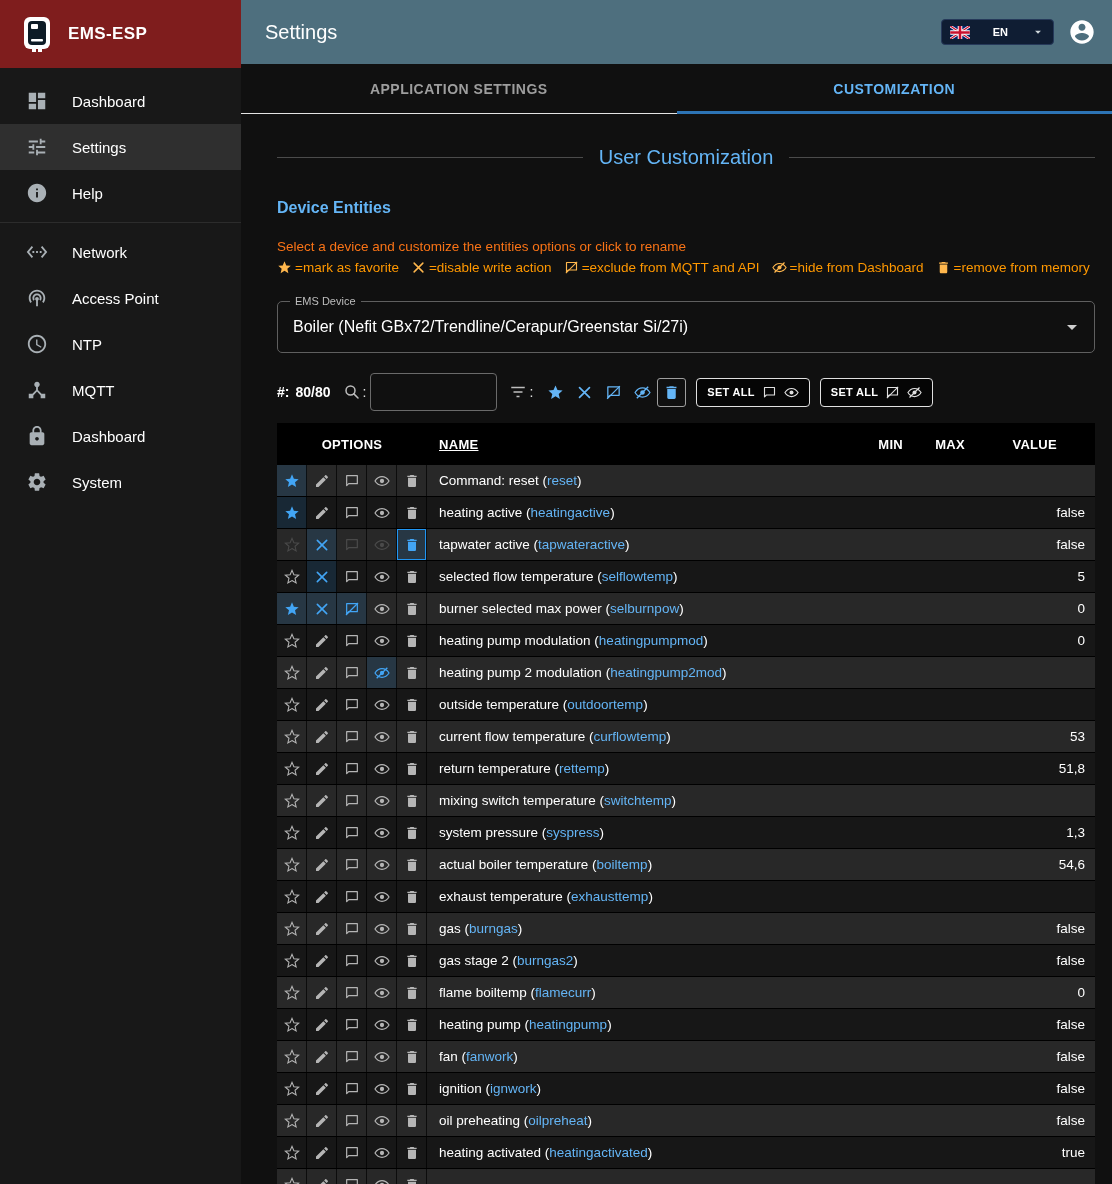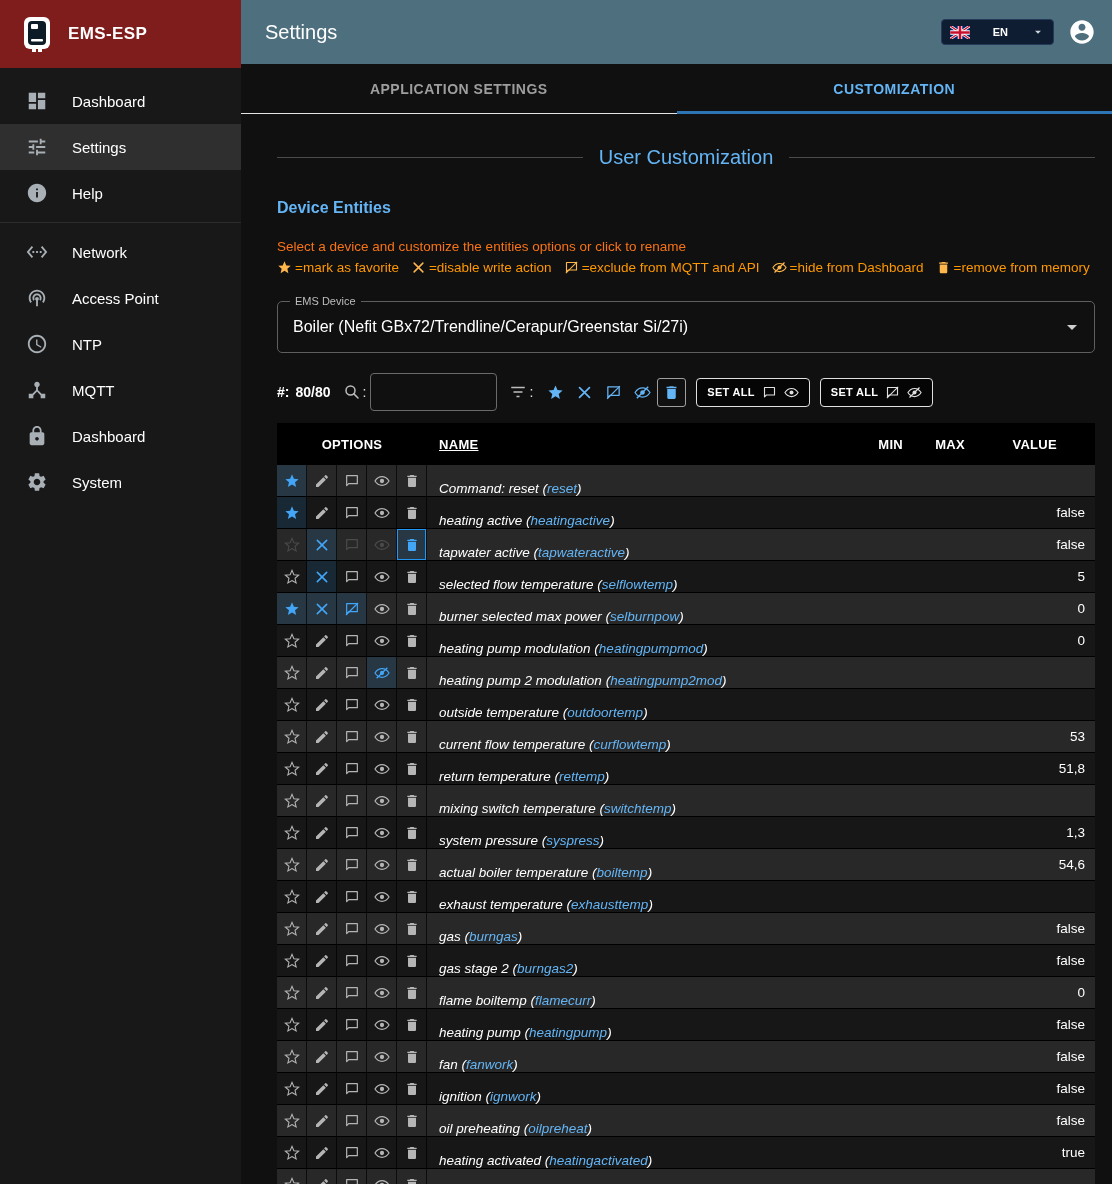--- a/index.html
+++ b/index.html
@@ -74,21 +74,21 @@
   .th-value { text-align:right; padding-right:38px; }
   .trow { display:grid; grid-template-columns:30px 30px 30px 30px 30px 1fr 60px 62px 130px; height:32px; align-items:stretch; border-bottom:1px solid #000; }
   .tbody .trow:nth-child(odd) { background:#282828; }
   .tbody .trow:nth-child(even) { background:#171717; }
   .icon-cell { display:flex; align-items:center; justify-content:center; border-right:1px solid rgba(0,0,0,.7); cursor:pointer; }
   .icon-cell .ic { width:16px; height:16px; color:#b5b5b5; }
   .icon-cell.on { background:rgba(33,150,243,.14); }
   .icon-cell.on .ic { color:#42a5f5; }
   .icon-cell.boxed { box-shadow:inset 0 0 0 1px #2196f3; }
   .icon-cell.dimmed .ic { color:#4a4a4a; }
-  .name-cell { display:flex; align-items:flex-end; padding-left:12px; font-size:13.5px; white-space:nowrap; overflow:hidden;font-style:italic; }
+  .name-cell { display:flex; align-items:center; padding-left:12px; font-size:13.5px; white-space:nowrap; overflow:hidden; }
   .name-cell a { color:#64b5f6; cursor:pointer; }
   .min-cell, .max-cell, .value-cell { display:flex; align-items:center; justify-content:flex-end; font-size:13.5px; }
   .value-cell { padding-right:10px; }
 </style>
 </head>
 <body>
 
 <div class="app">
 
   <div class="sidebar">

